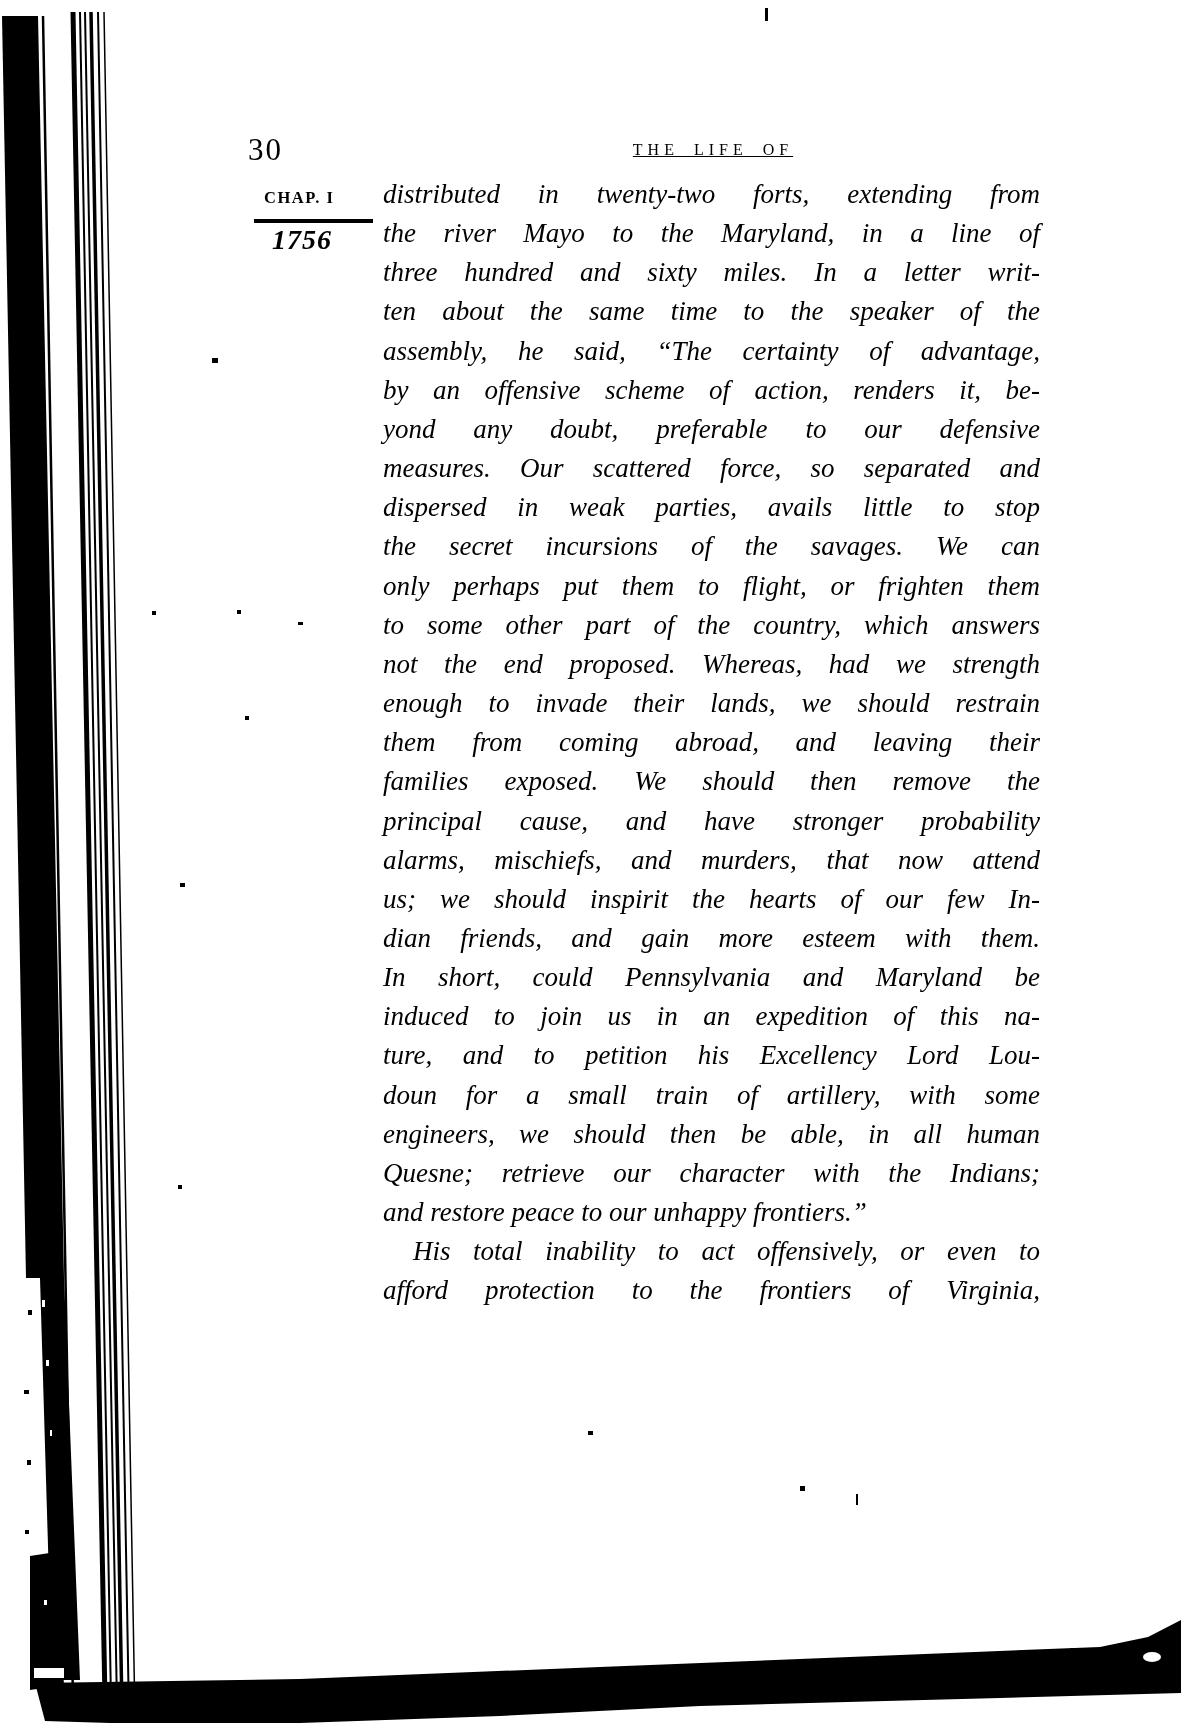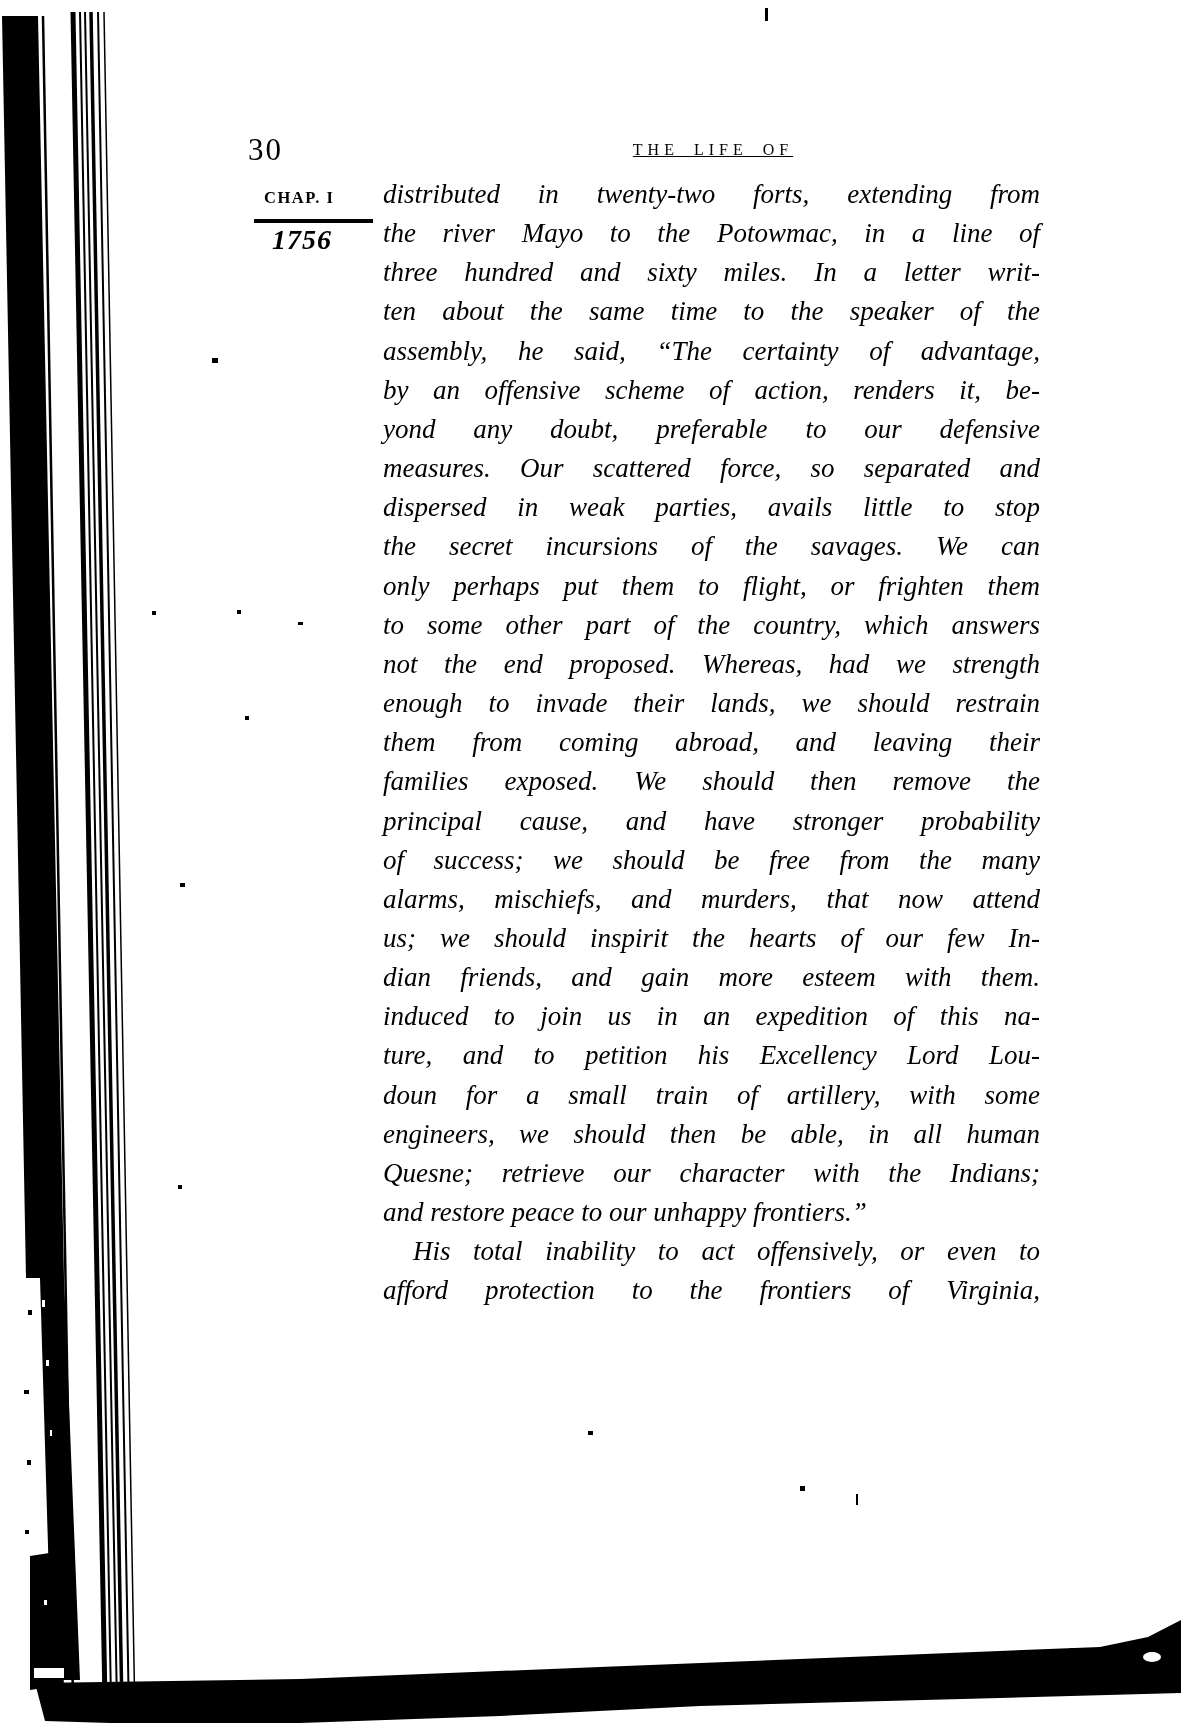--- a/index.html
+++ b/index.html
@@ -57,40 +57,40 @@
 
 <div class="page-number">30</div>
 <div class="running-title">THE LIFE OF</div>
 
 <div class="chapter-label">CHAP. I</div>
 <div class="margin-rule"></div>
 <div class="year-label">1756</div>
 
 <div class="body-text">
   <div class="line">distributed in twenty-two forts, extending from</div>
-  <div class="line">the river Mayo to the Potowmac, in a line of</div>
+  <div class="line">the river Mayo to the Maryland, in a line of</div>
   <div class="line">three hundred and sixty miles.  In a letter writ-</div>
   <div class="line">ten about the same time to the speaker of the</div>
   <div class="line">assembly, he said, “The certainty of advantage,</div>
   <div class="line">by an offensive scheme of action, renders it, be-</div>
   <div class="line">yond any doubt, preferable to our defensive</div>
   <div class="line">measures.  Our scattered force, so separated and</div>
   <div class="line">dispersed in weak parties, avails little to stop</div>
   <div class="line">the secret incursions of the savages.  We can</div>
   <div class="line">only perhaps put them to flight, or frighten them</div>
   <div class="line">to some other part of the country, which answers</div>
   <div class="line">not the end proposed.  Whereas, had we strength</div>
   <div class="line">enough to invade their lands, we should restrain</div>
   <div class="line">them from coming abroad, and leaving their</div>
   <div class="line">families exposed.  We should then remove the</div>
   <div class="line">principal cause, and have stronger probability</div>
-  <div class="line">of success; we should be free from the many</div>
   <div class="line">alarms, mischiefs, and murders, that now attend</div>
   <div class="line">us; we should inspirit the hearts of our few In-</div>
   <div class="line">dian friends, and gain more esteem with them.</div>
+  <div class="line">In short, could Pennsylvania and Maryland be</div>
   <div class="line">induced to join us in an expedition of this na-</div>
   <div class="line">ture, and to petition his Excellency Lord Lou-</div>
   <div class="line">doun for a small train of artillery, with some</div>
   <div class="line">engineers, we should then be able, in all human</div>
   <div class="line">Quesne; retrieve our character with the Indians;</div>
   <div class="line no-just">and restore peace to our unhappy frontiers.”</div>
   <div class="line indent">His total inability to act offensively, or even to</div>
   <div class="line">afford protection to the frontiers of Virginia,</div>
 </div>
 

